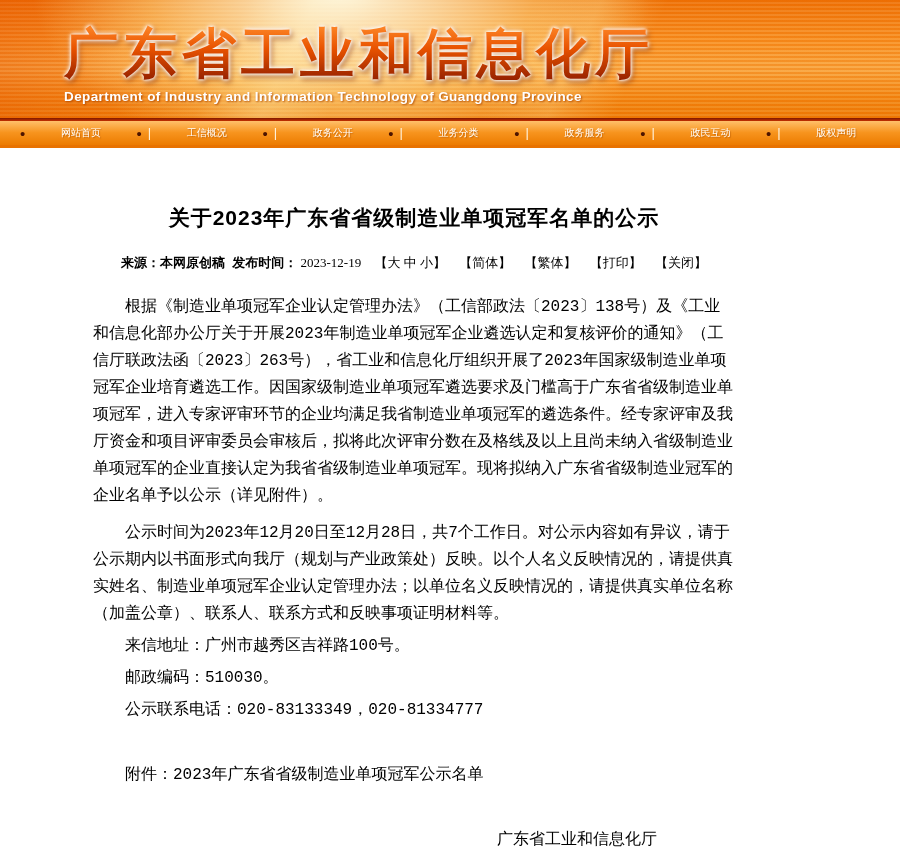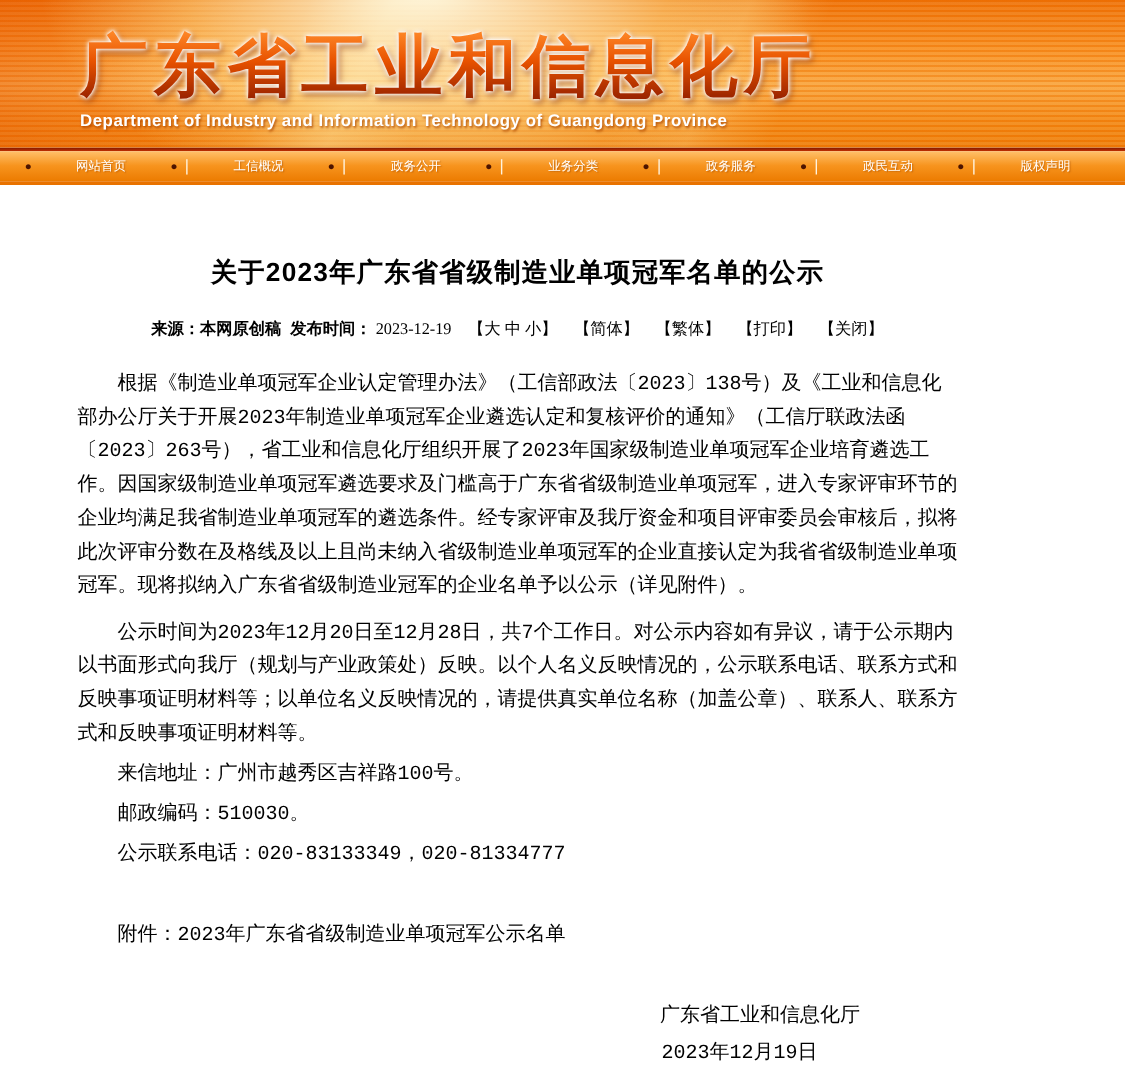--- a/index.html
+++ b/index.html
@@ -65,21 +65,21 @@
     text-align: center;
     color: #ffffff;
     font-size: 10px;
     text-decoration: none;
     text-shadow: 1px 1px 1px rgba(170,80,0,0.6);
     cursor: pointer;
     white-space: nowrap;
   }
 
   
-  .content { width: 828px; height: 710px; padding: 0 62px; overflow: hidden; }
+  .content { width: 828px; height: 710px; padding: 0 93px; overflow: hidden; }
   .article-title {
     margin-top: 56px;
     text-align: center;
     font-size: 21px;
     font-weight: bold;
     color: #000000;
     letter-spacing: 1px;
     font-family: "Liberation Sans", "DejaVu Sans", sans-serif;
   }
   .meta {
@@ -155,21 +155,21 @@
     <span>2023-12-19</span>
     <span class="ctrl">【大 中 小】</span>
     <span class="ctrl">【简体】</span>
     <span class="ctrl">【繁体】</span>
     <span class="ctrl">【打印】</span>
     <span class="ctrl">【关闭】</span>
   </div>
 
   <div class="body-text">
     <p class="para para-lead">根据《制造业单项冠军企业认定管理办法》（工信部政法〔2023〕138号）及《工业和信息化部办公厅关于开展2023年制造业单项冠军企业遴选认定和复核评价的通知》（工信厅联政法函〔2023〕263号），省工业和信息化厅组织开展了2023年国家级制造业单项冠军企业培育遴选工作。因国家级制造业单项冠军遴选要求及门槛高于广东省省级制造业单项冠军，进入专家评审环节的企业均满足我省制造业单项冠军的遴选条件。经专家评审及我厅资金和项目评审委员会审核后，拟将此次评审分数在及格线及以上且尚未纳入省级制造业单项冠军的企业直接认定为我省省级制造业单项冠军。现将拟纳入广东省省级制造业冠军的企业名单予以公示（详见附件）。</p>
-    <p class="para">公示时间为2023年12月20日至12月28日，共7个工作日。对公示内容如有异议，请于公示期内以书面形式向我厅（规划与产业政策处）反映。以个人名义反映情况的，公示联系电话、联系方式和反映事项证明材料等；以单位名义反映情况的，请提供真实单位名称（加盖公章）、联系人、联系方式和反映事项证明材料等。</p>
+    <p class="para">公示时间为2023年12月20日至12月28日，共7个工作日。对公示内容如有异议，请于公示期内以书面形式向我厅（规划与产业政策处）反映。以个人名义反映情况的，请提供真实姓名、制造业单项冠军企业认定管理办法；以单位名义反映情况的，请提供真实单位名称（加盖公章）、联系人、联系方式和反映事项证明材料等。</p>
     <p class="line">来信地址：广州市越秀区吉祥路100号。</p>
     <p class="line">邮政编码：510030。</p>
     <p class="line">公示联系电话：020-83133349，020-81334777</p>
     <p class="attachment">附件：2023年广东省省级制造业单项冠军公示名单</p>
 
     <div class="sig-block">
       <p class="signature">广东省工业和信息化厅</p>
       <p class="sig-date">2023年12月19日</p>
     </div>
   </div>

